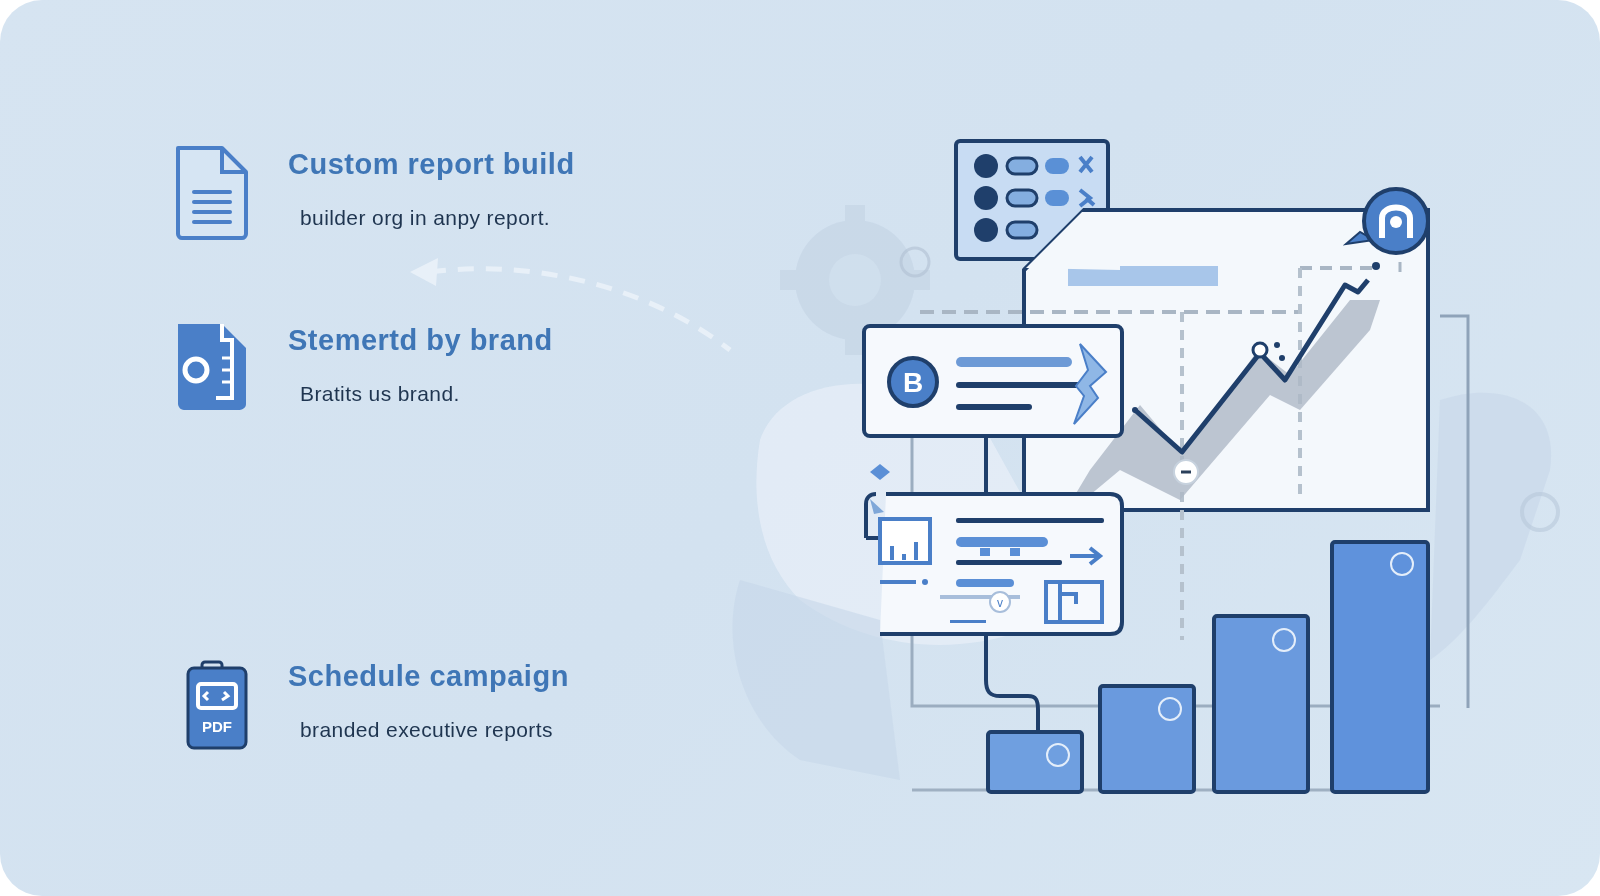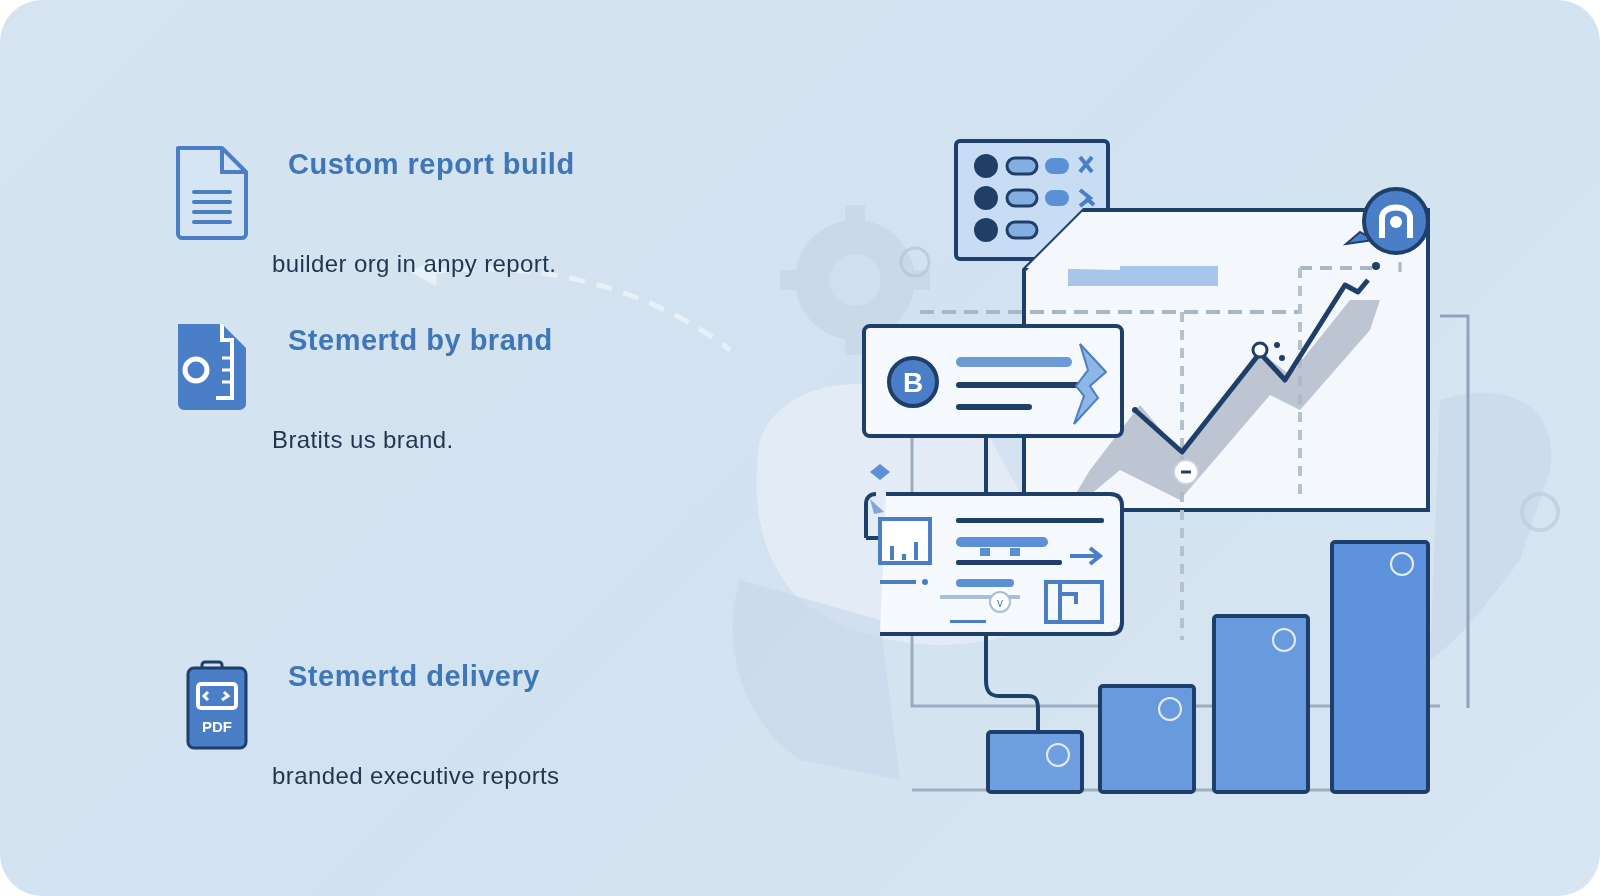--- a/index.html
+++ b/index.html
@@ -14,22 +14,22 @@
     .feature {
       position: absolute; left: 172px; width: 520px; height: 110px;
     }
     .feature .icon { position: absolute; left: 0; top: 0; width: 90px; height: 100px; }
     .feature .title {
       position: absolute; left: 116px; top: 6px;
       font-size: 29px; font-weight: bold; color: #3f76b6; letter-spacing: 0.5px;
       white-space: nowrap;
     }
     .feature .desc {
-      position: absolute; left: 100px; top: 64px;
-      font-size: 24px; color: #1f3550; letter-spacing: 0.4px; white-space: nowrap; margin-top: 44px;
+      position: absolute; left: 128px; top: 64px;
+      font-size: 21px; color: #1f3550; letter-spacing: 0.4px; white-space: nowrap;
     }
     .illus { position: absolute; left: 0; top: 0; width: 1600px; height: 896px; pointer-events: none; }
   </style>
 </head>
 <body>
 
 <div class="card">
 
   <svg class="illus" viewBox="0 0 1600 896" xmlns="http://www.w3.org/2000/svg">
 
@@ -185,17 +185,17 @@
 
 
   <div class="feature" style="top:654px;">
     <svg class="icon" viewBox="0 0 90 100">
       <rect x="30" y="8" width="20" height="10" rx="3" fill="none" stroke="#1f3f6b" stroke-width="3"></rect>
       <rect x="16" y="14" width="58" height="80" rx="6" fill="#4a7fc8" stroke="#1f3f6b" stroke-width="3"></rect>
       <rect x="26" y="30" width="38" height="24" rx="3" fill="none" stroke="#ffffff" stroke-width="4"></rect>
       <path d="M36 38 L32 42 L36 46 M52 38 L56 42 L50 46" fill="none" stroke="#ffffff" stroke-width="3"></path>
       <text x="45" y="78" text-anchor="middle" font-family="Liberation Sans, sans-serif" font-weight="bold" font-size="15" fill="#ffffff">PDF</text>
     </svg>
-    <div class="title">Stemertd delivery</div>
+    <div class="title">Schedule campaign</div>
     <div class="desc">branded executive reports</div>
   </div>
 
 </div>
 
 </body></html>

